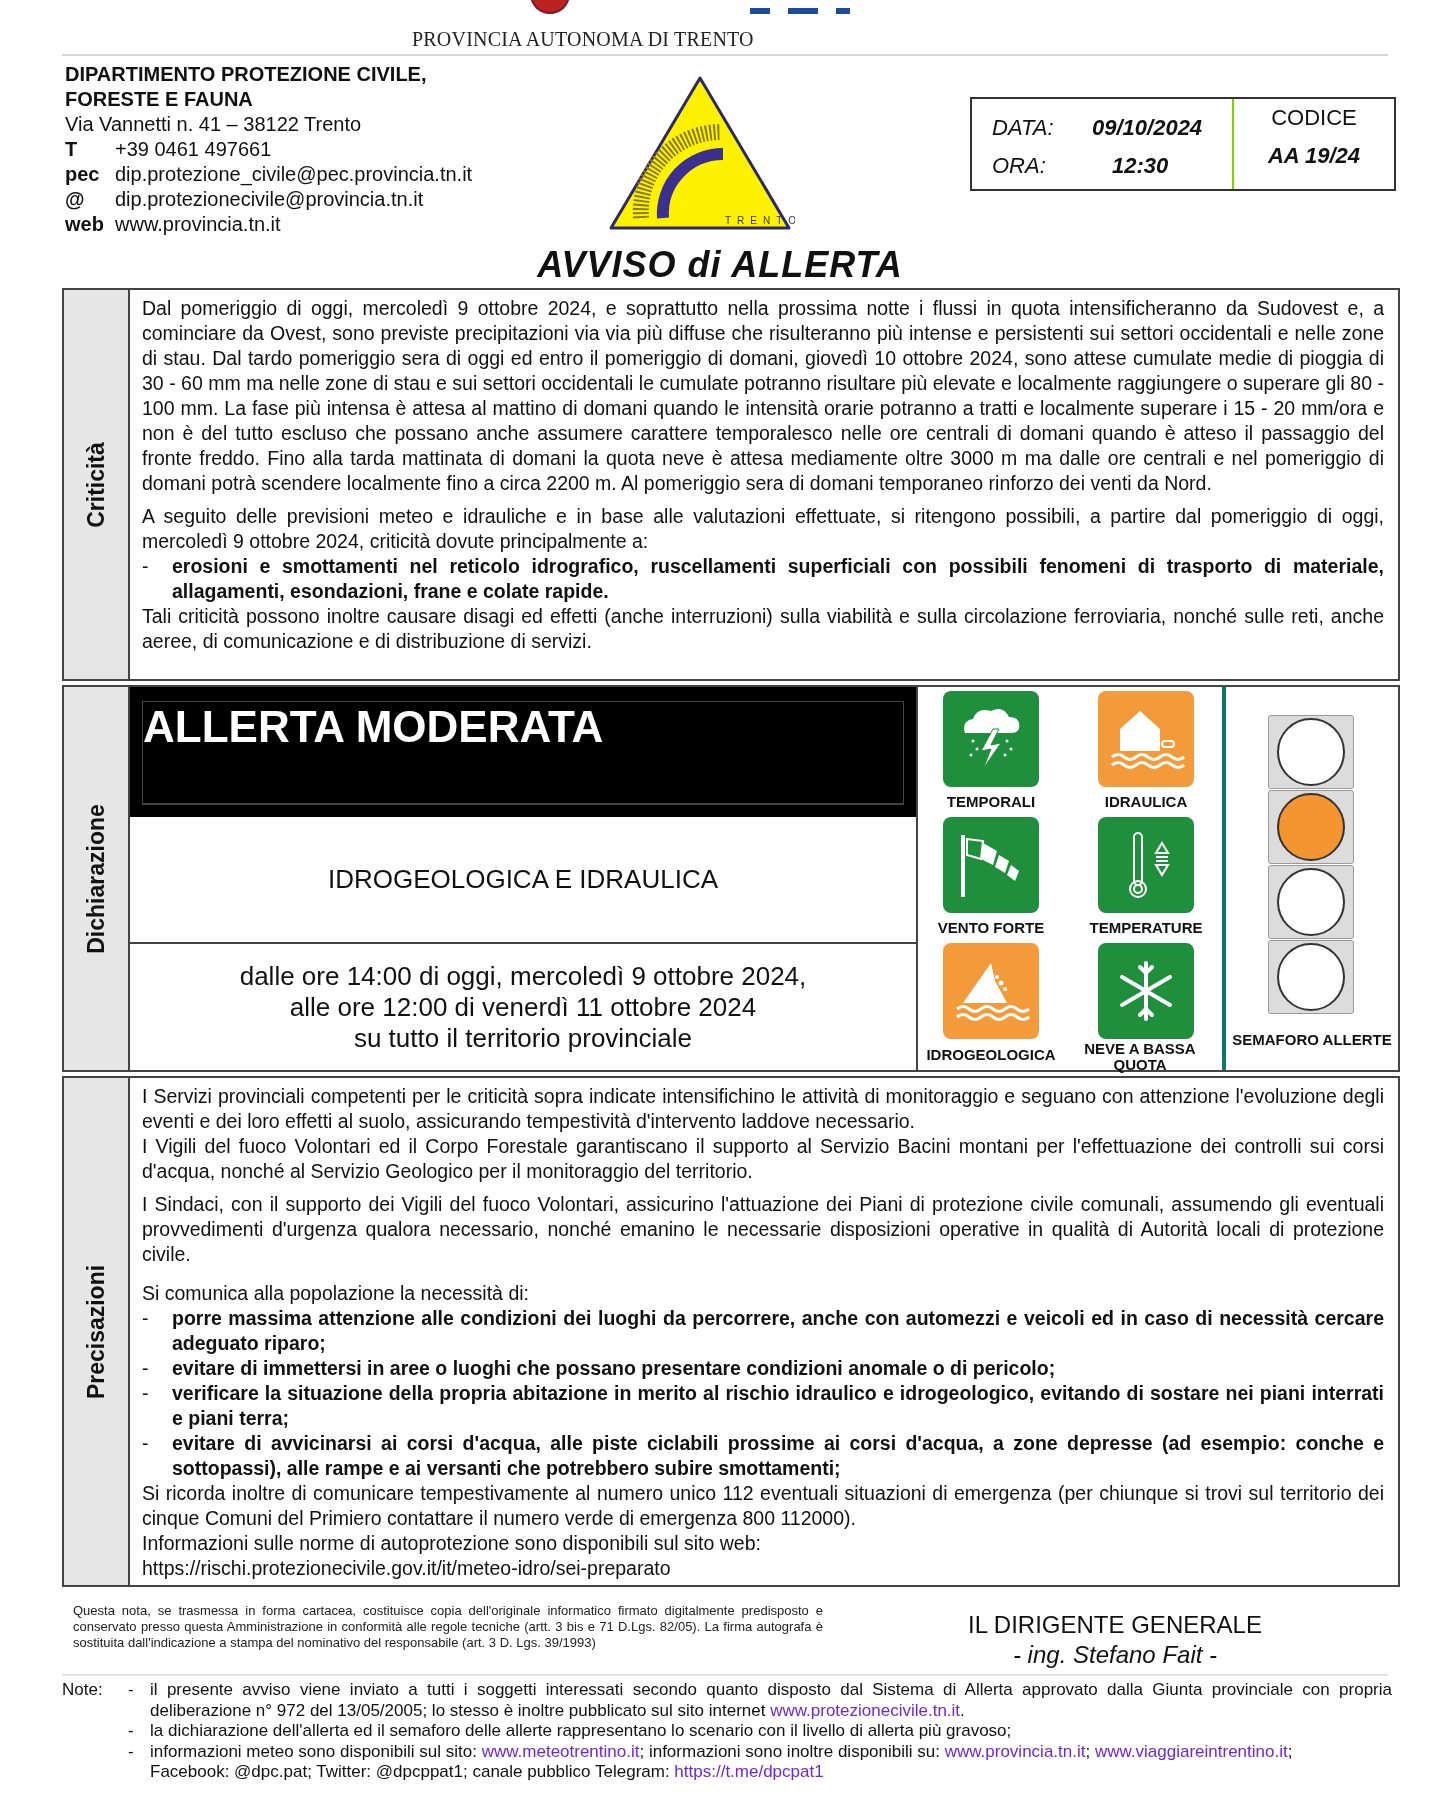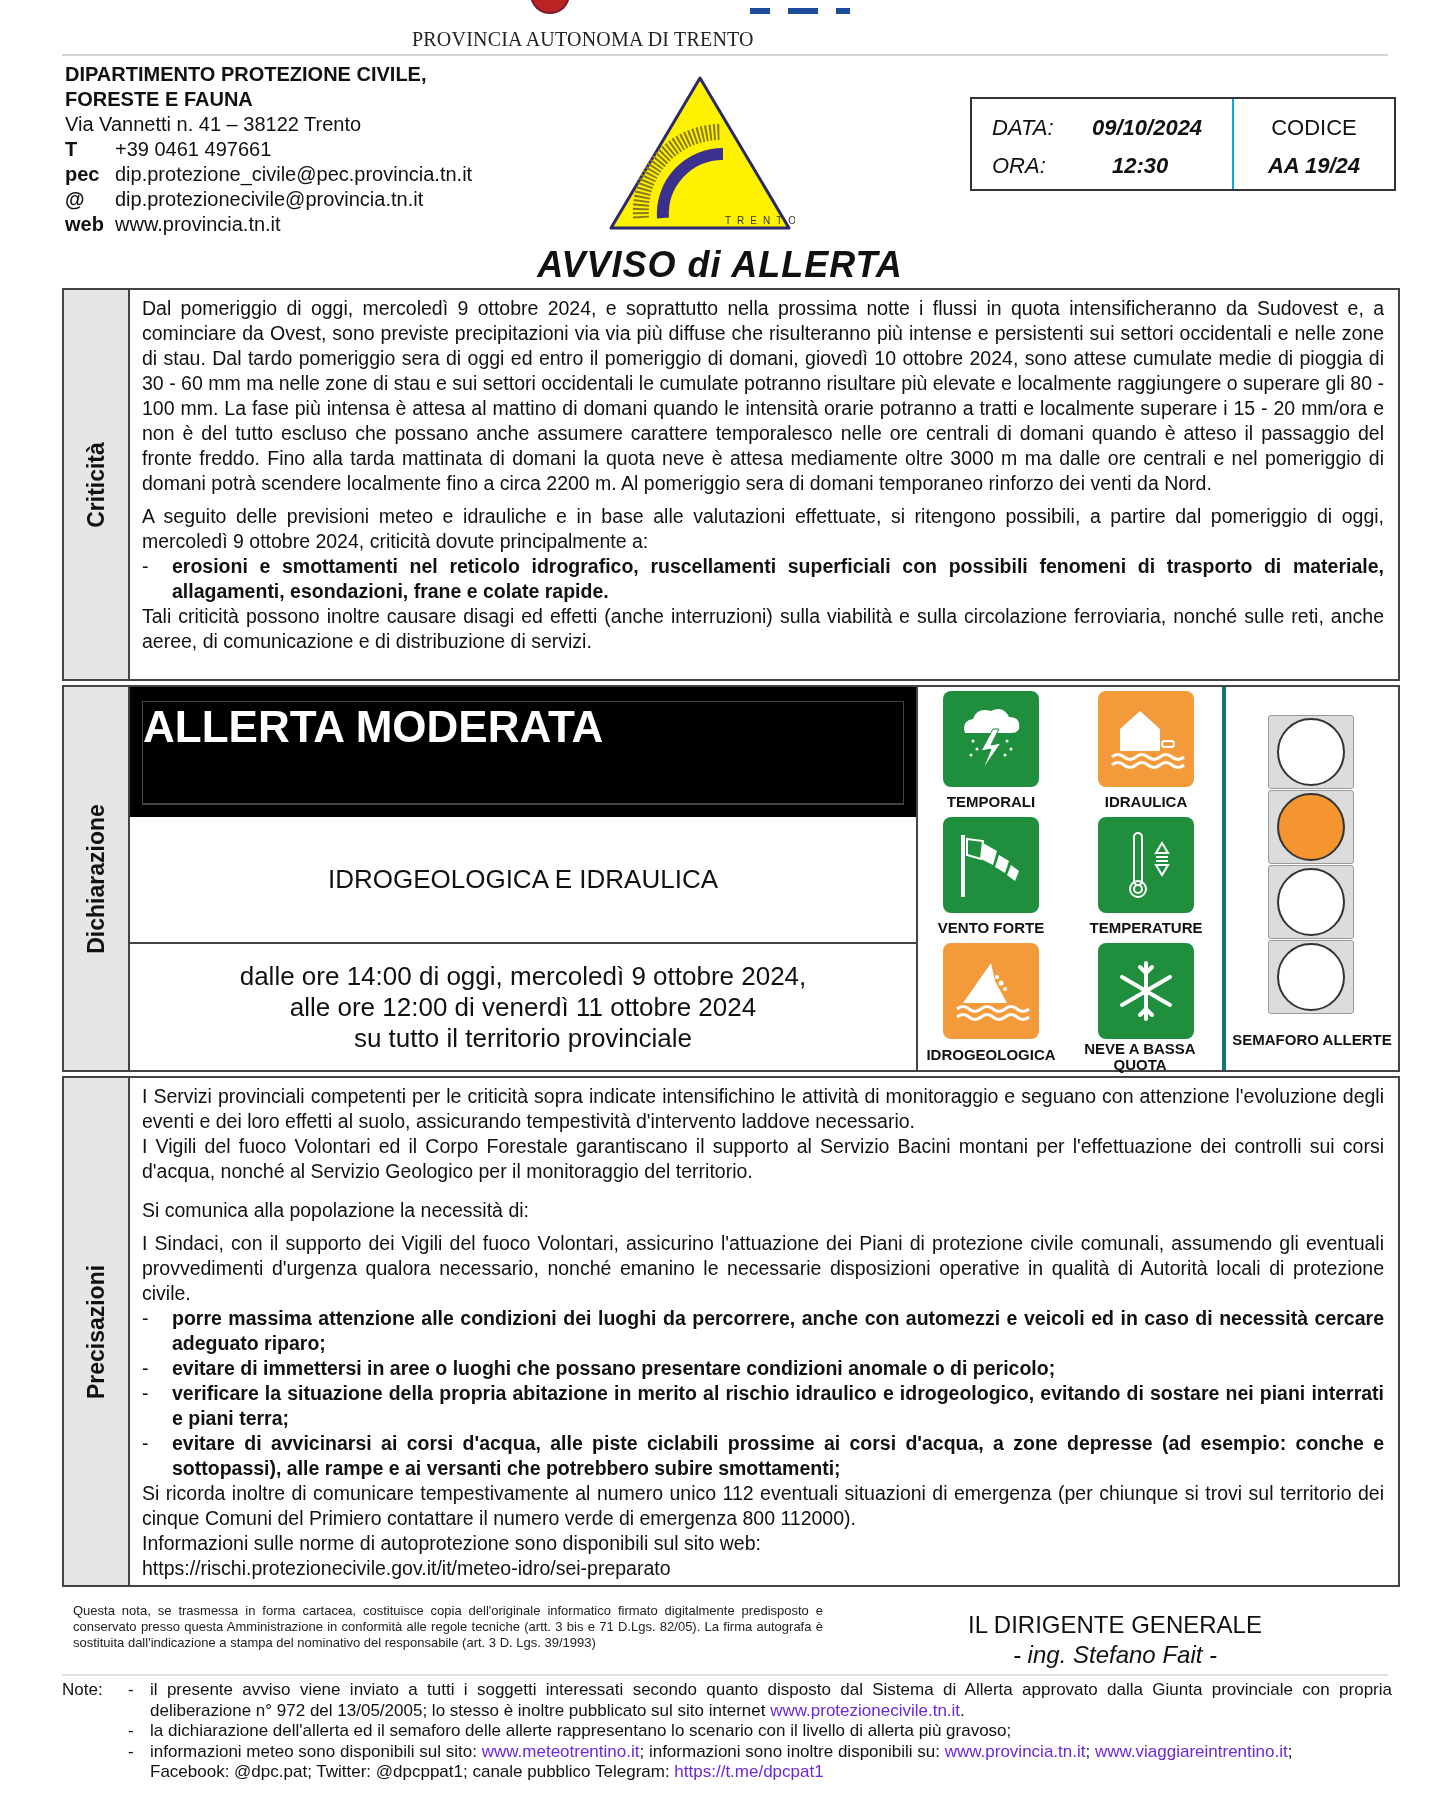--- a/index.html
+++ b/index.html
@@ -14,22 +14,22 @@
   .top-rule { position: absolute; left: 62px; top: 54px; width: 1326px; height: 2px; background: #d6d6d6; }
 
   .dept { position: absolute; left: 65px; top: 62px; font-size: 20px; line-height: 25px; }
   .dept .bold { font-weight: bold; }
   .dept .row { display: flex; }
   .dept .lbl { width: 50px; font-weight: bold; }
 
   .logo { position: absolute; left: 605px; top: 72px; width: 190px; height: 165px; }
 
   .datebox { position: absolute; left: 970px; top: 97px; width: 426px; height: 94px; border: 2px solid #333; display: flex; }
-  .datebox .left { width: 262px; border-right: 2px solid #0ea5e9; padding: 10px 0 0 20px; }
-  .datebox .right { flex: 1; text-align: center; padding-top: 10px; }
+  .datebox .left { width: 262px; border-right: 2px solid #84cc16; padding: 10px 0 0 20px; }
+  .datebox .right { flex: 1; text-align: center; padding-top: 0; }
   .datebox .r { display: flex; height: 38px; align-items: center; font-size: 22px; }
   .datebox .k { width: 100px; font-style: italic; }
   .datebox .v { font-weight: bold; font-style: italic; }
   .datebox .code-h { font-size: 22px; height: 38px; line-height: 38px; }
   .datebox .code-v { font-size: 22px; font-weight: bold; font-style: italic; height: 38px; line-height: 38px; }
 
   .title { position: absolute; left: 0; width: 1440px; top: 244px; text-align: center; font-size: 36px; font-weight: bold; font-style: italic; letter-spacing: 1px; }
 
   .section { position: absolute; left: 62px; width: 1338px; border: 2px solid #444; display: flex; }
   .side { width: 66px; background: #e6e6e6; border-right: 2px solid #444; position: relative; }
@@ -271,22 +271,22 @@
   </div>
 </div>
 
 <div class="section" id="sec-prec">
   <div class="side">
       <span>Precisazioni</span>
     </div>
   <div class="body">
     <p>I Servizi provinciali competenti per le criticità sopra indicate intensifichino le attività di monitoraggio e seguano con attenzione l'evoluzione degli eventi e dei loro effetti al suolo, assicurando tempestività d'intervento laddove necessario.</p>
     <p>I Vigili del fuoco Volontari ed il Corpo Forestale garantiscano il supporto al Servizio Bacini montani per l'effettuazione dei controlli sui corsi d'acqua, nonché al Servizio Geologico per il monitoraggio del territorio.</p>
+    <p class="gap">I Sindaci, con il supporto dei Vigili del fuoco Volontari, assicurino l'attuazione dei Piani di protezione civile comunali, assumendo gli eventuali provvedimenti d'urgenza qualora necessario, nonché emanino le necessarie disposizioni operative in qualità di Autorità locali di protezione civile.</p>
     <p class="gap" style="margin-top:14px">Si comunica alla popolazione la necessità di:</p>
-    <p class="gap">I Sindaci, con il supporto dei Vigili del fuoco Volontari, assicurino l'attuazione dei Piani di protezione civile comunali, assumendo gli eventuali provvedimenti d'urgenza qualora necessario, nonché emanino le necessarie disposizioni operative in qualità di Autorità locali di protezione civile.</p>
     <div class="bullet">
         <span class="dash">-</span>
         <span class="txt">porre massima attenzione alle condizioni dei luoghi da percorrere, anche con automezzi e veicoli ed in caso di necessità cercare adeguato riparo;</span>
       </div>
     <div class="bullet">
         <span class="dash">-</span>
         <span class="txt">evitare di immettersi in aree o luoghi che possano presentare condizioni anomale o di pericolo;</span>
       </div>
     <div class="bullet">
         <span class="dash">-</span>

